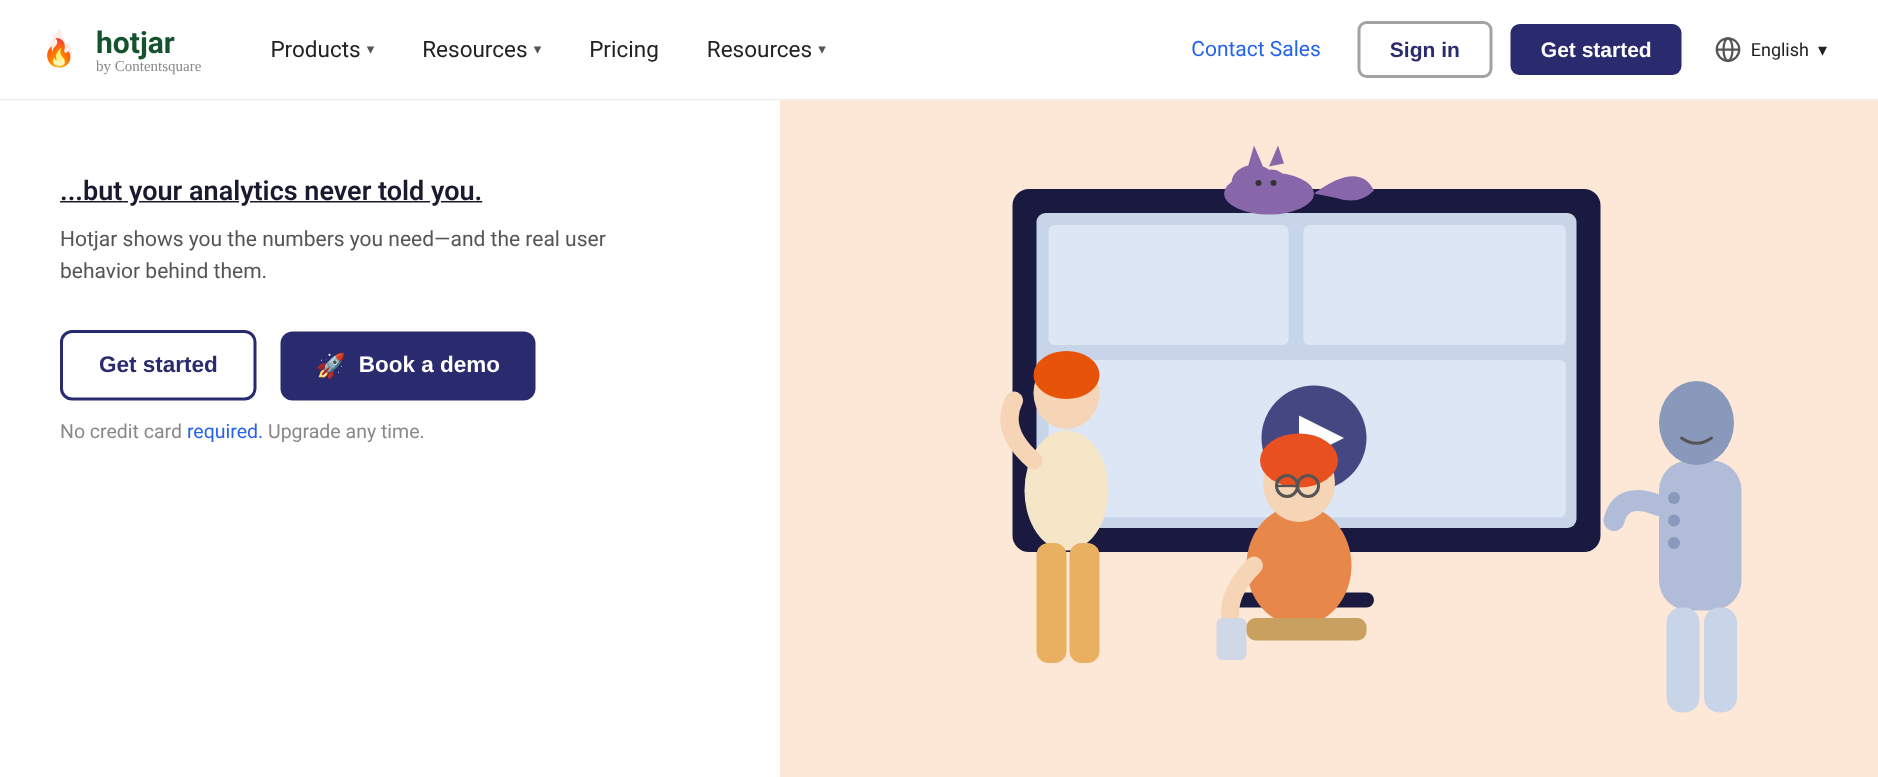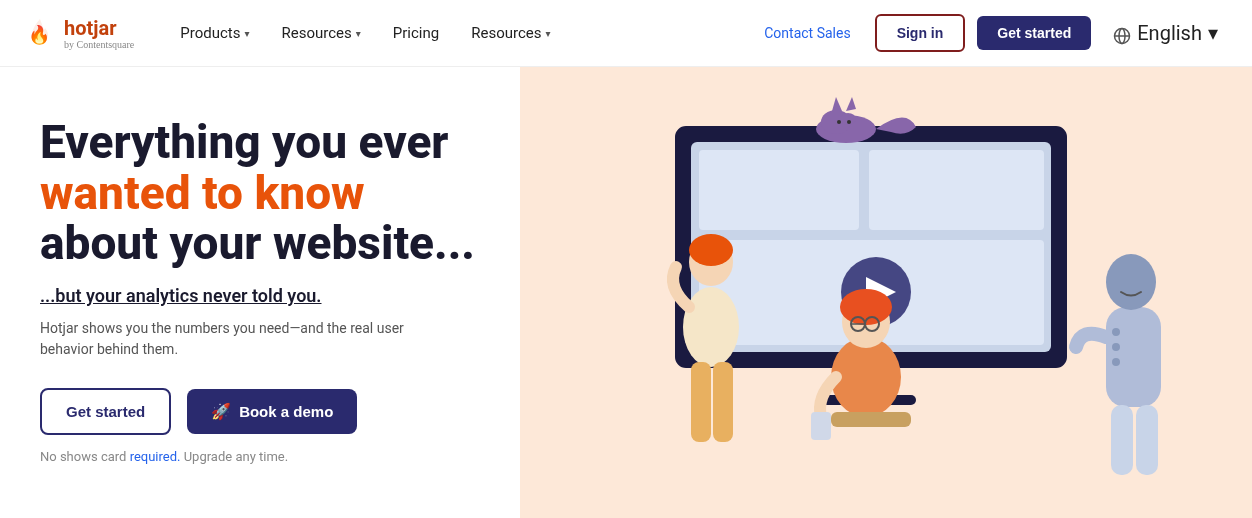--- a/index.html
+++ b/index.html
@@ -26,21 +26,21 @@
       margin-right: 8px;
     }
     .logo-text-wrap {
       display: flex;
       flex-direction: column;
       line-height: 1.1;
     }
     .logo-hotjar {
       font-size: 20px;
       font-weight: 700;
-      color: #c2410c;
+      color: #14532d;
     }
     .logo-sub {
       font-size: 10px;
       color: #888;
       font-family: Liberation Serif, serif;
     }
     .nav-links {
       display: flex;
       align-items: flex-end;
       gap: 4px;
@@ -68,21 +68,21 @@
     }
     .contact-sales {
       font-size: 14px;
       color: #2563eb;
       cursor: pointer;
       padding: 8px 12px;
       white-space: nowrap;
     }
     .btn-signin {
       padding: 9px 20px;
-      border: 2px solid #7f1d1d;
+      border: 2px solid #a3a3a3;
       border-radius: 6px;
       background: #fff;
       color: #2a2a6e;
       font-size: 14px;
       font-weight: 600;
       cursor: pointer;
       white-space: nowrap;
     }
     .btn-getstarted-nav {
       padding: 9px 20px;
@@ -90,24 +90,24 @@
       border-radius: 6px;
       background: #2a2a6e;
       color: #fff;
       font-size: 14px;
       font-weight: 600;
       cursor: pointer;
       white-space: nowrap;
     }
     .lang-selector {
       display: flex;
-      align-items: flex-end;
+      align-items: center;
       gap: 6px;
       padding: 8px 10px;
-      font-size: 20px;
+      font-size: 12px;
       color: #222;
       cursor: pointer;
       border-radius: 6px;
     }
     .globe-icon {
       width: 18px;
       height: 18px;
     }
 
     
@@ -250,34 +250,31 @@
       </svg>
       <span>English</span>
       <span class="chevron">▾</span>
     </div>
   </div>
 </nav>
 
 <div class="main-content">
 
   <div class="hero-left">
-    <h1 class="hero-headline">
-      <span>Everything you ever <span class="orange">wanted to know</span> about your website...</span>
-    </h1>
     <p class="hero-sub1">...but your analytics never told you.</p>
     <p class="hero-sub2">Hotjar shows you the numbers you need—and the real user behavior behind them.</p>
     <div class="hero-buttons">
       <button class="btn-get-started">Get started</button>
       <button class="btn-book-demo">
         <span class="rocket-icon">🚀</span>
         <span>Book a demo</span>
       </button>
     </div>
     <p class="no-credit">
-      <span>No shows card </span><span class="link-color">required.</span><span> Upgrade any time.</span>
+      <span>No credit card </span><span class="link-color">required.</span><span> Upgrade any time.</span>
     </p>
   </div>
 
   <div class="hero-right">
     <svg class="hero-illustration" viewBox="0 0 700 451" xmlns="http://www.w3.org/2000/svg">
 
       <rect width="700" height="451" fill="#fde8d8"></rect>
 
       <rect x="140" y="60" width="390" height="240" rx="10" fill="#1a1a40" stroke="#1a1a40" stroke-width="2"></rect>
       <rect x="155" y="75" width="360" height="210" rx="6" fill="#c8d4e8"></rect>

